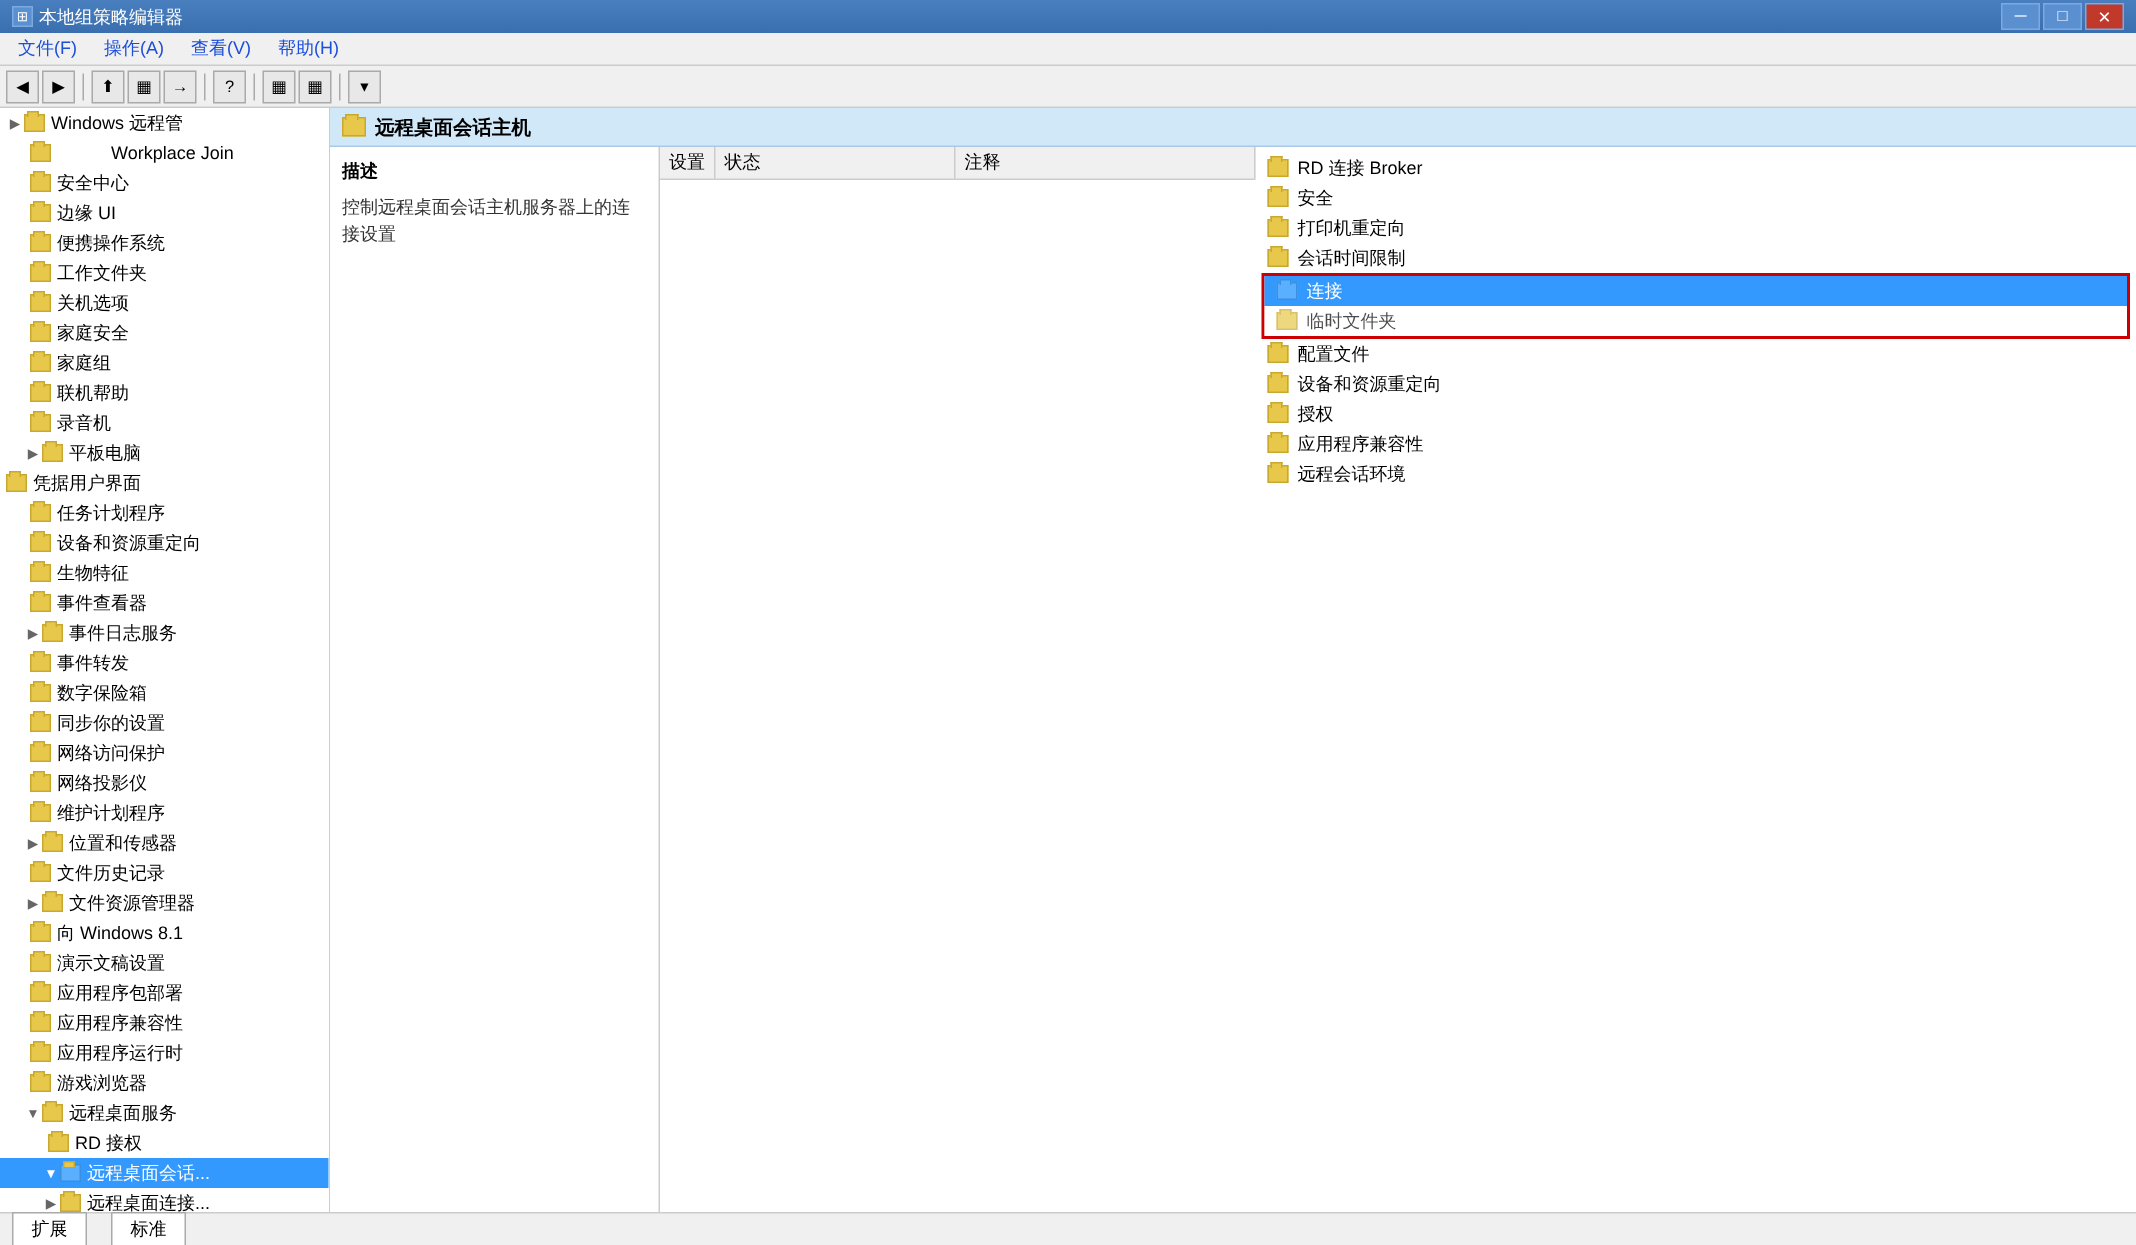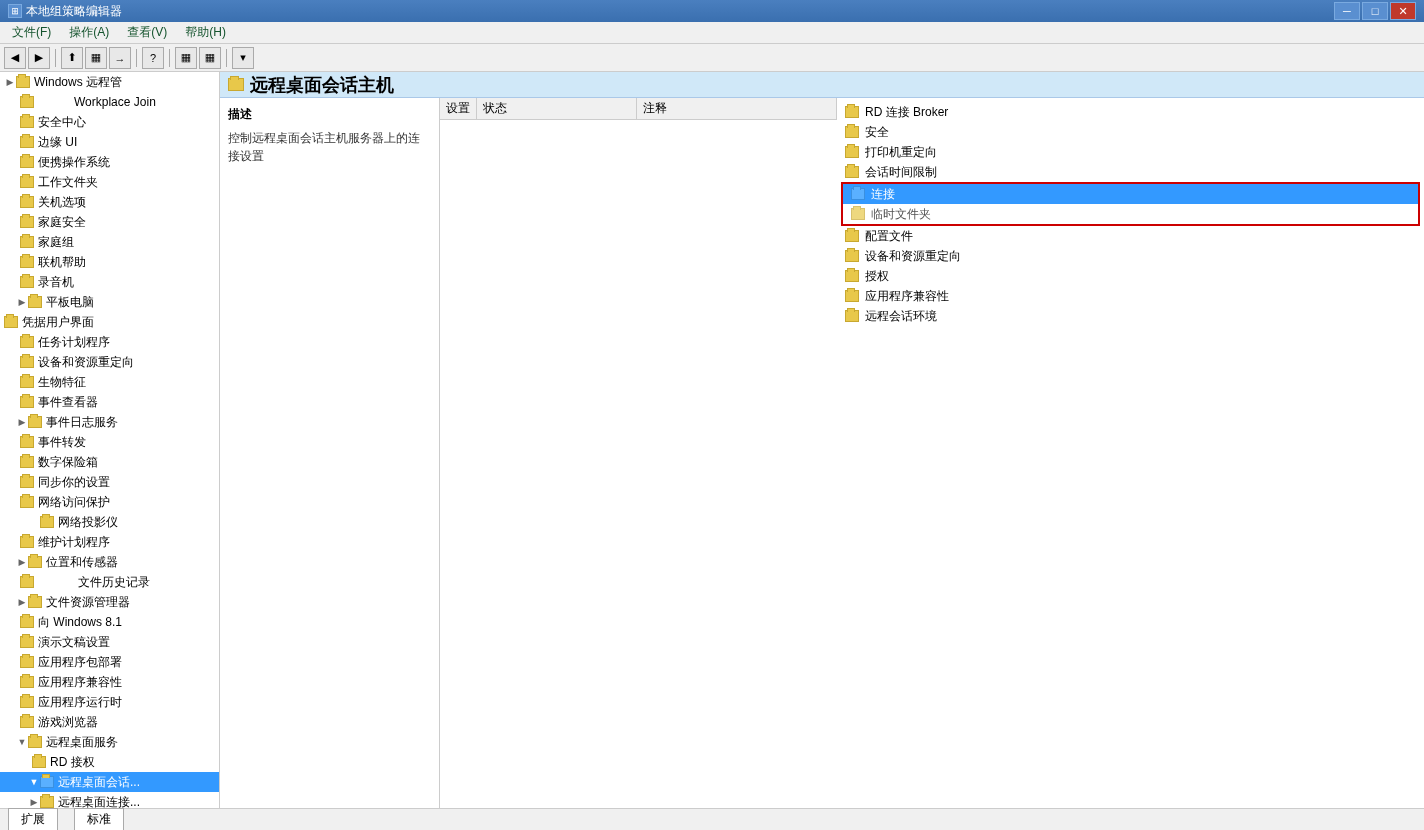--- a/index.html
+++ b/index.html
@@ -63,21 +63,21 @@
       display: flex;
       align-items: center;
       padding: 0 4px;
       border-bottom: 1px solid #ccc;
       gap: 2px;
     }
     .menu-item {
       padding: 2px 8px;
       cursor: pointer;
       font-size: 12px;
-      color: #14532d;
+      color: #1d4ed8;
     }
 
     
     .toolbar {
       background: #f0f0f0;
       height: 28px;
       display: flex;
       align-items: center;
       padding: 0 4px;
       border-bottom: 1px solid #ccc;
@@ -189,21 +189,21 @@
       position: absolute;
       top: -3px;
       left: 1px;
       width: 7px;
       height: 3px;
       background: #e8c84a;
       border: 1px solid #c8a830;
       border-bottom: none;
     }
     .breadcrumb-text {
-      font-size: 18px;
+      font-size: 13px;
       font-weight: bold;
       color: #000;
     }
 
     
     .split-pane {
       display: flex;
       flex: 1;
       overflow: hidden;
     }
@@ -478,37 +478,37 @@
     <div class="sidebar-item" style="padding-left:20px;">
       <span class="folder-icon"></span>
       <span>同步你的设置</span>
     </div>
 
     <div class="sidebar-item" style="padding-left:20px;">
       <span class="folder-icon"></span>
       <span>网络访问保护</span>
     </div>
 
-    <div class="sidebar-item" style="padding-left:20px;margin-left:20px;">
+    <div class="sidebar-item" style="padding-left:20px;">
       <span class="folder-icon"></span>
       <span>网络投影仪</span>
     </div>
 
     <div class="sidebar-item" style="padding-left:20px;">
       <span class="folder-icon"></span>
       <span>维护计划程序</span>
     </div>
 
     <div class="sidebar-item" style="padding-left:16px;">
       <span class="expand-arrow">▶</span>
       <span class="folder-icon"></span>
       <span>位置和传感器</span>
     </div>
 
-    <div class="sidebar-item" style="padding-left:20px;gap:40px;">
+    <div class="sidebar-item" style="padding-left:20px;">
       <span class="folder-icon"></span>
       <span>文件历史记录</span>
     </div>
 
     <div class="sidebar-item" style="padding-left:16px;">
       <span class="expand-arrow">▶</span>
       <span class="folder-icon"></span>
       <span>文件资源管理器</span>
     </div>
 

